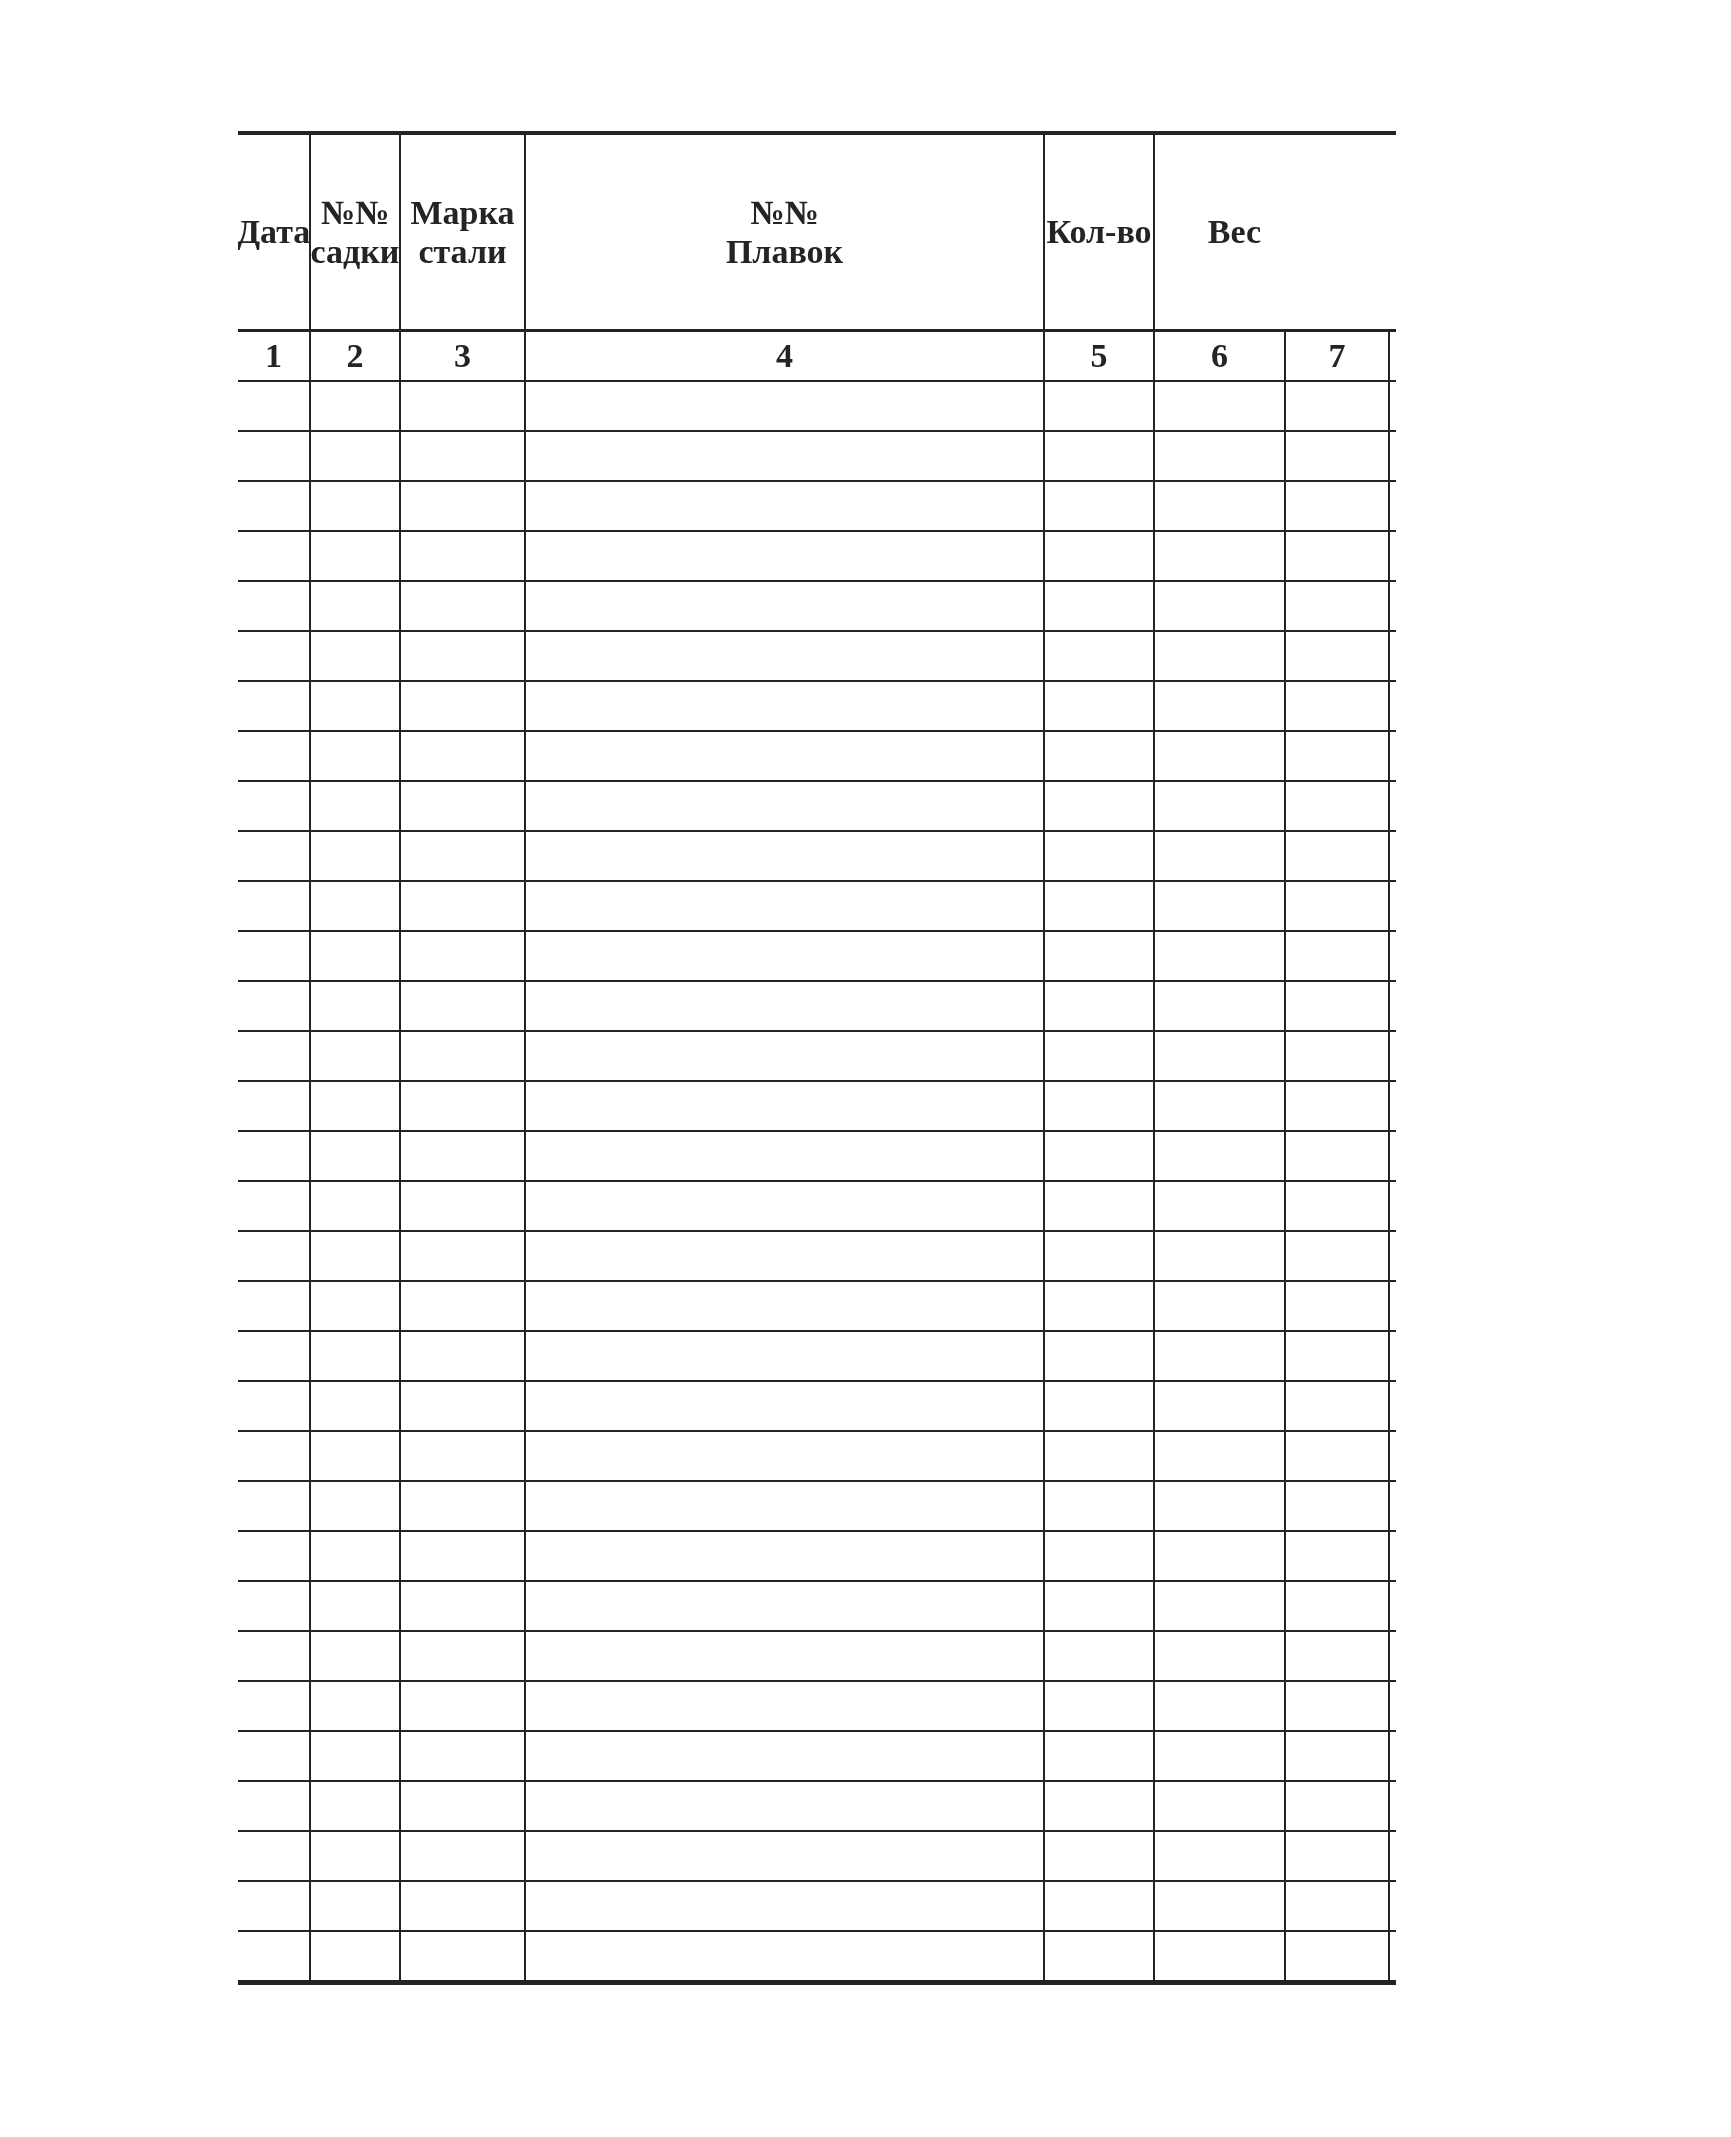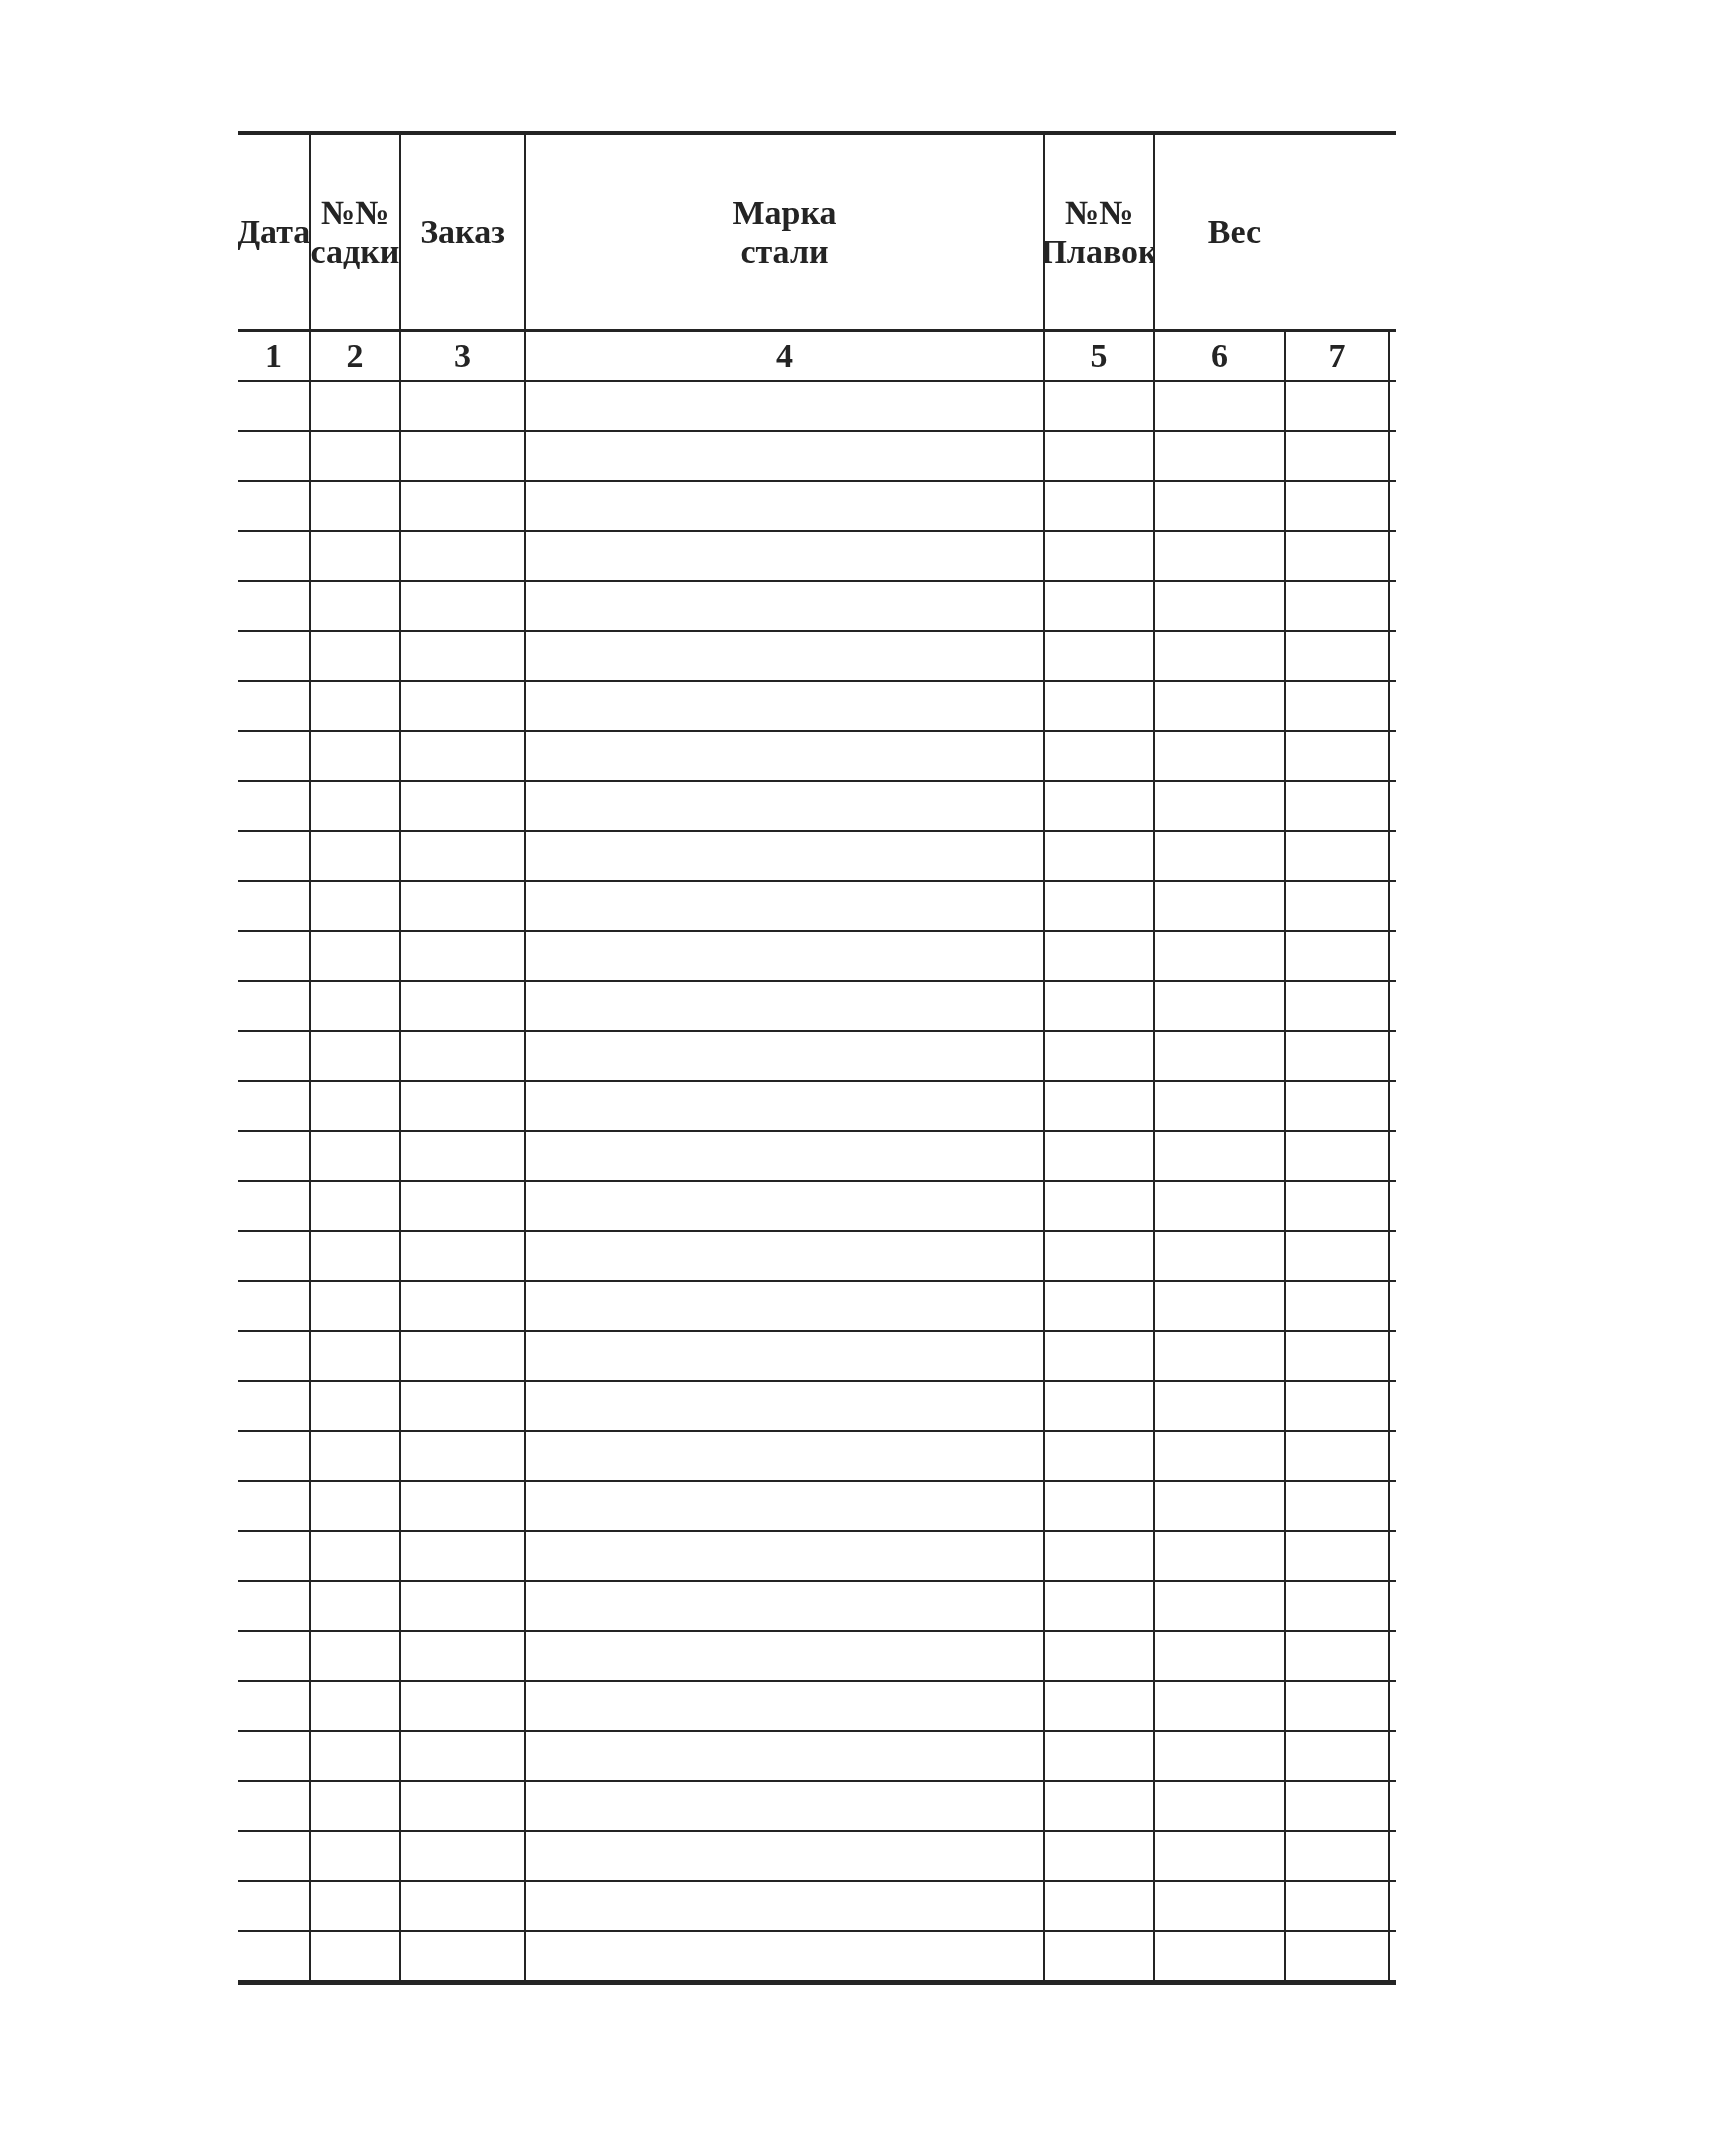--- a/index.html
+++ b/index.html
@@ -68,25 +68,25 @@
 </head>
 <body>
 
 <div class="page">
   <div class="form-table">
 
     <div class="row header-row">
       <div class="cell hcell">Дата</div>
       <div class="cell hcell">№№
 садки</div>
-      <div class="cell hcell">Заказ</div>
       <div class="cell hcell">Марка
 стали</div>
       <div class="cell hcell">№№
 Плавок</div>
+      <div class="cell hcell">Кол-во</div>
       <div class="cell hcell">Вес</div>
     </div>
 
     <div class="row numbers-row">
       <div class="cell ncell">1</div>
       <div class="cell ncell">2</div>
       <div class="cell ncell">3</div>
       <div class="cell ncell">4</div>
       <div class="cell ncell">5</div>
       <div class="cell ncell">6</div>

